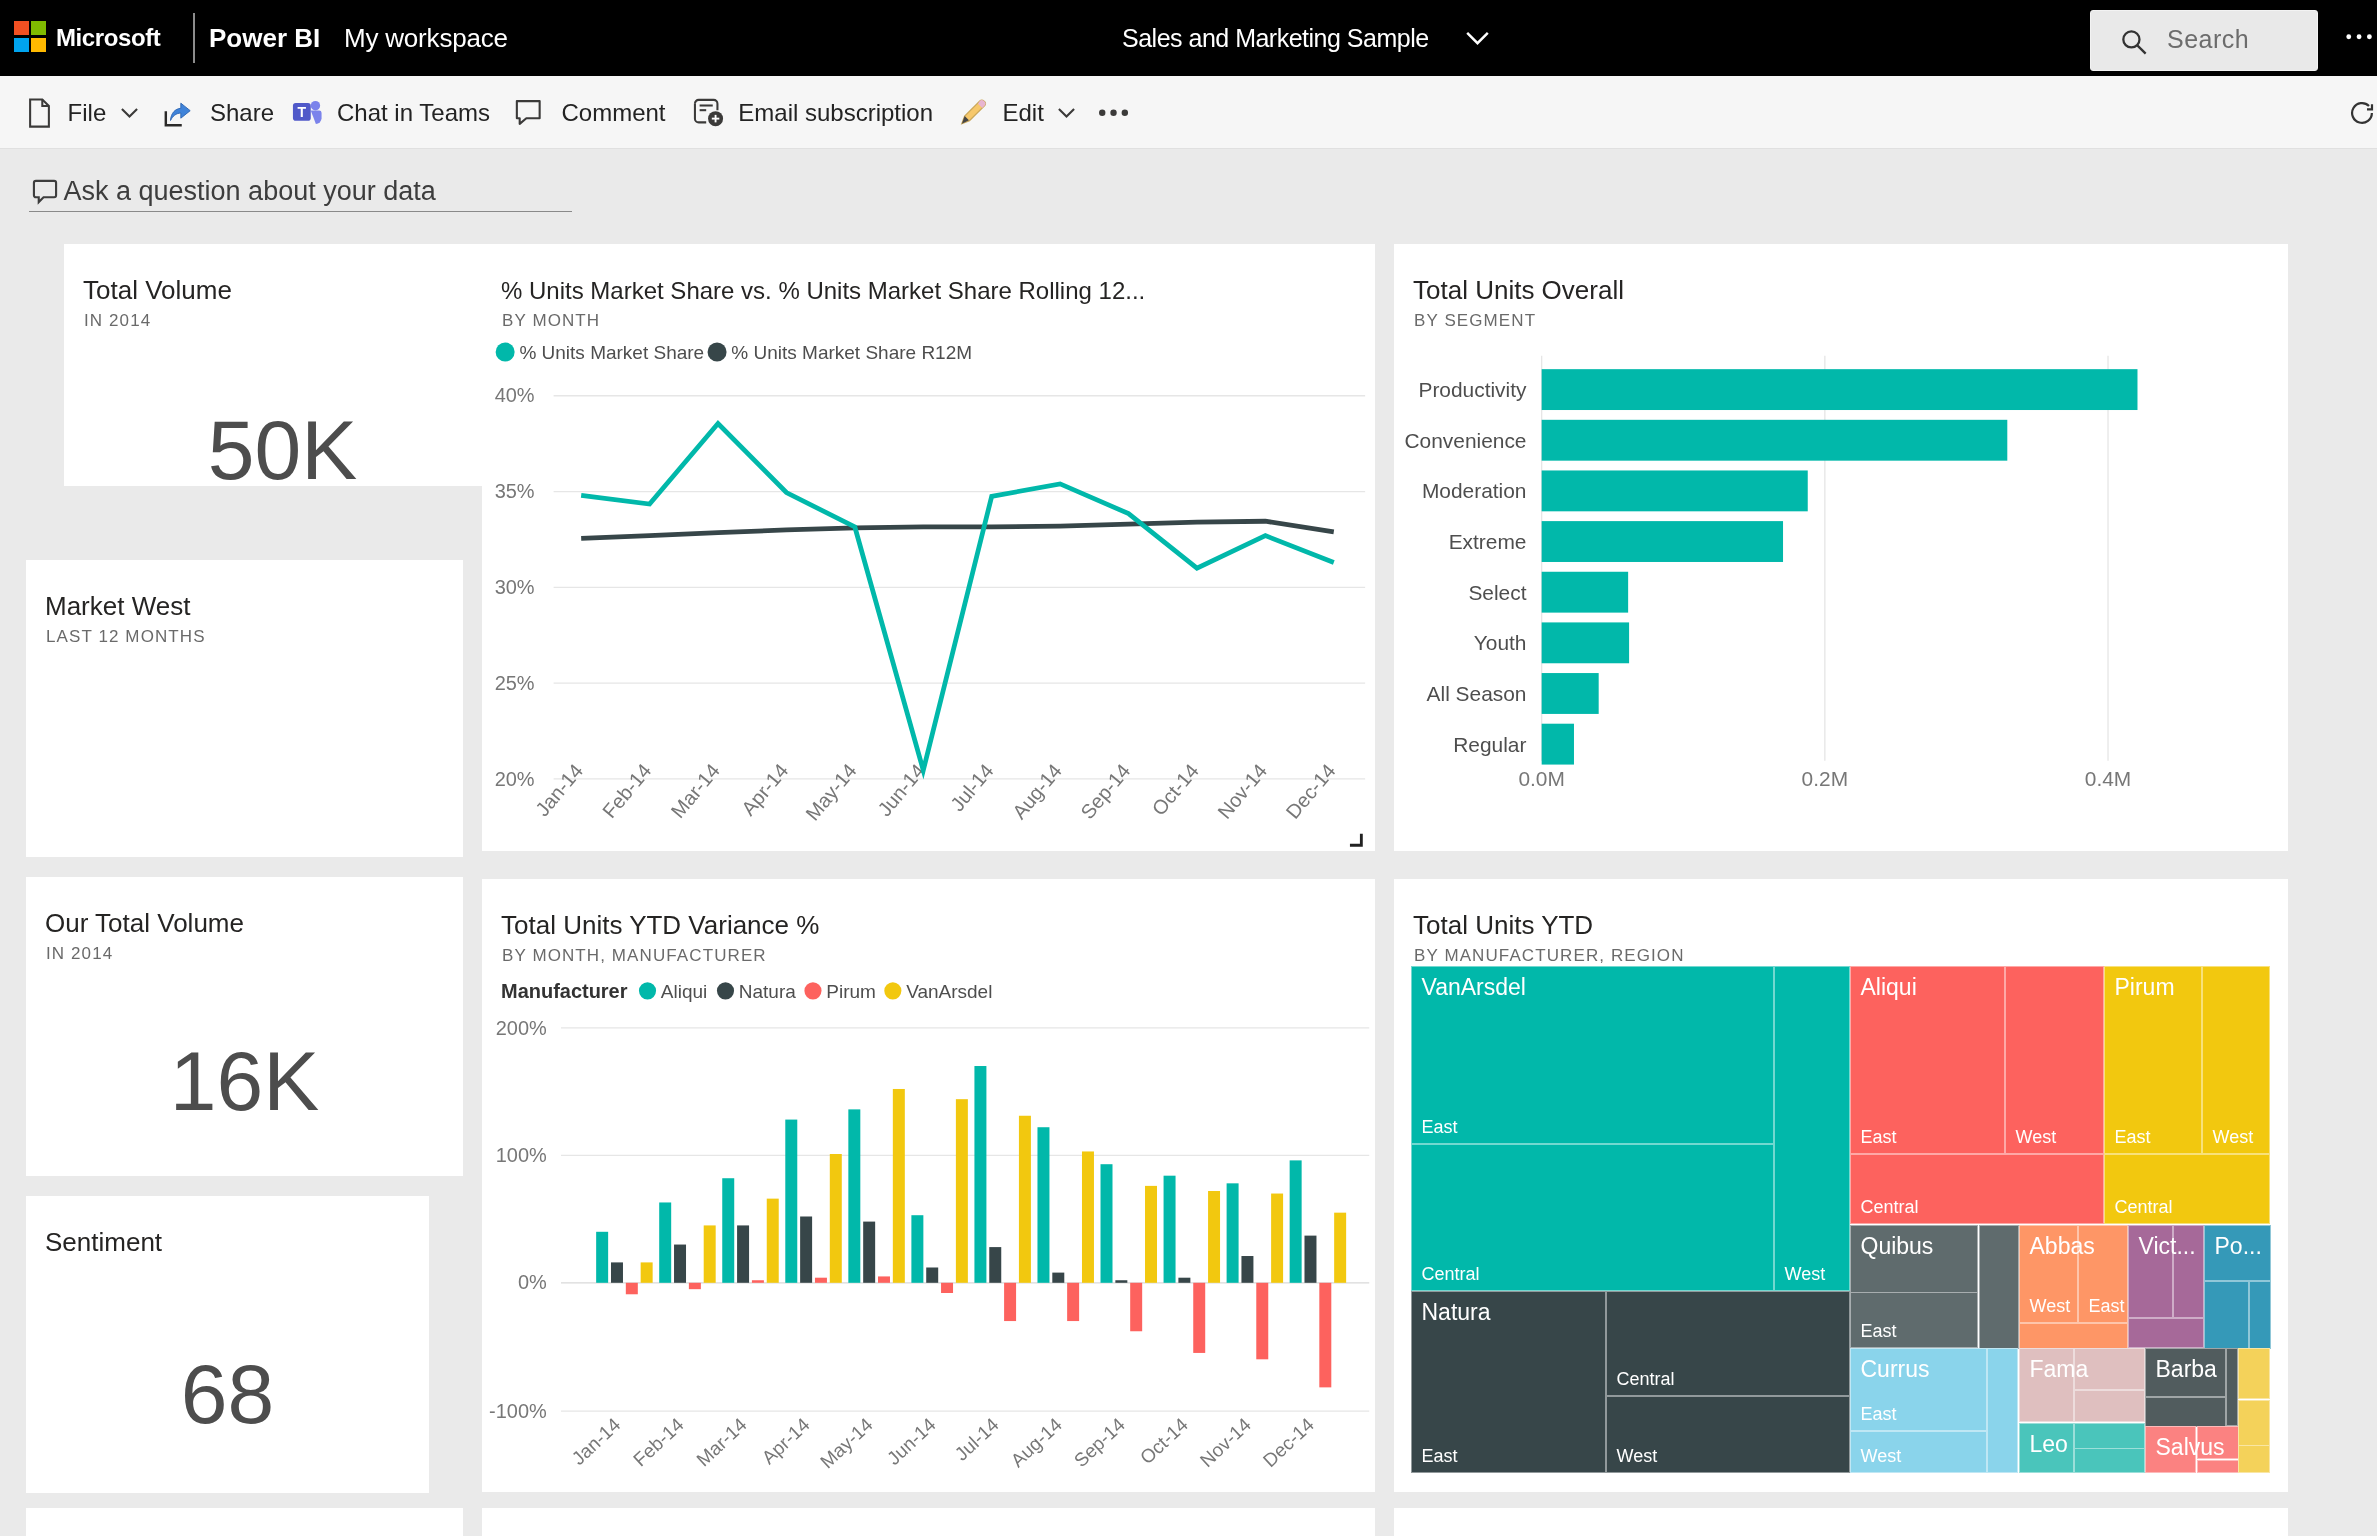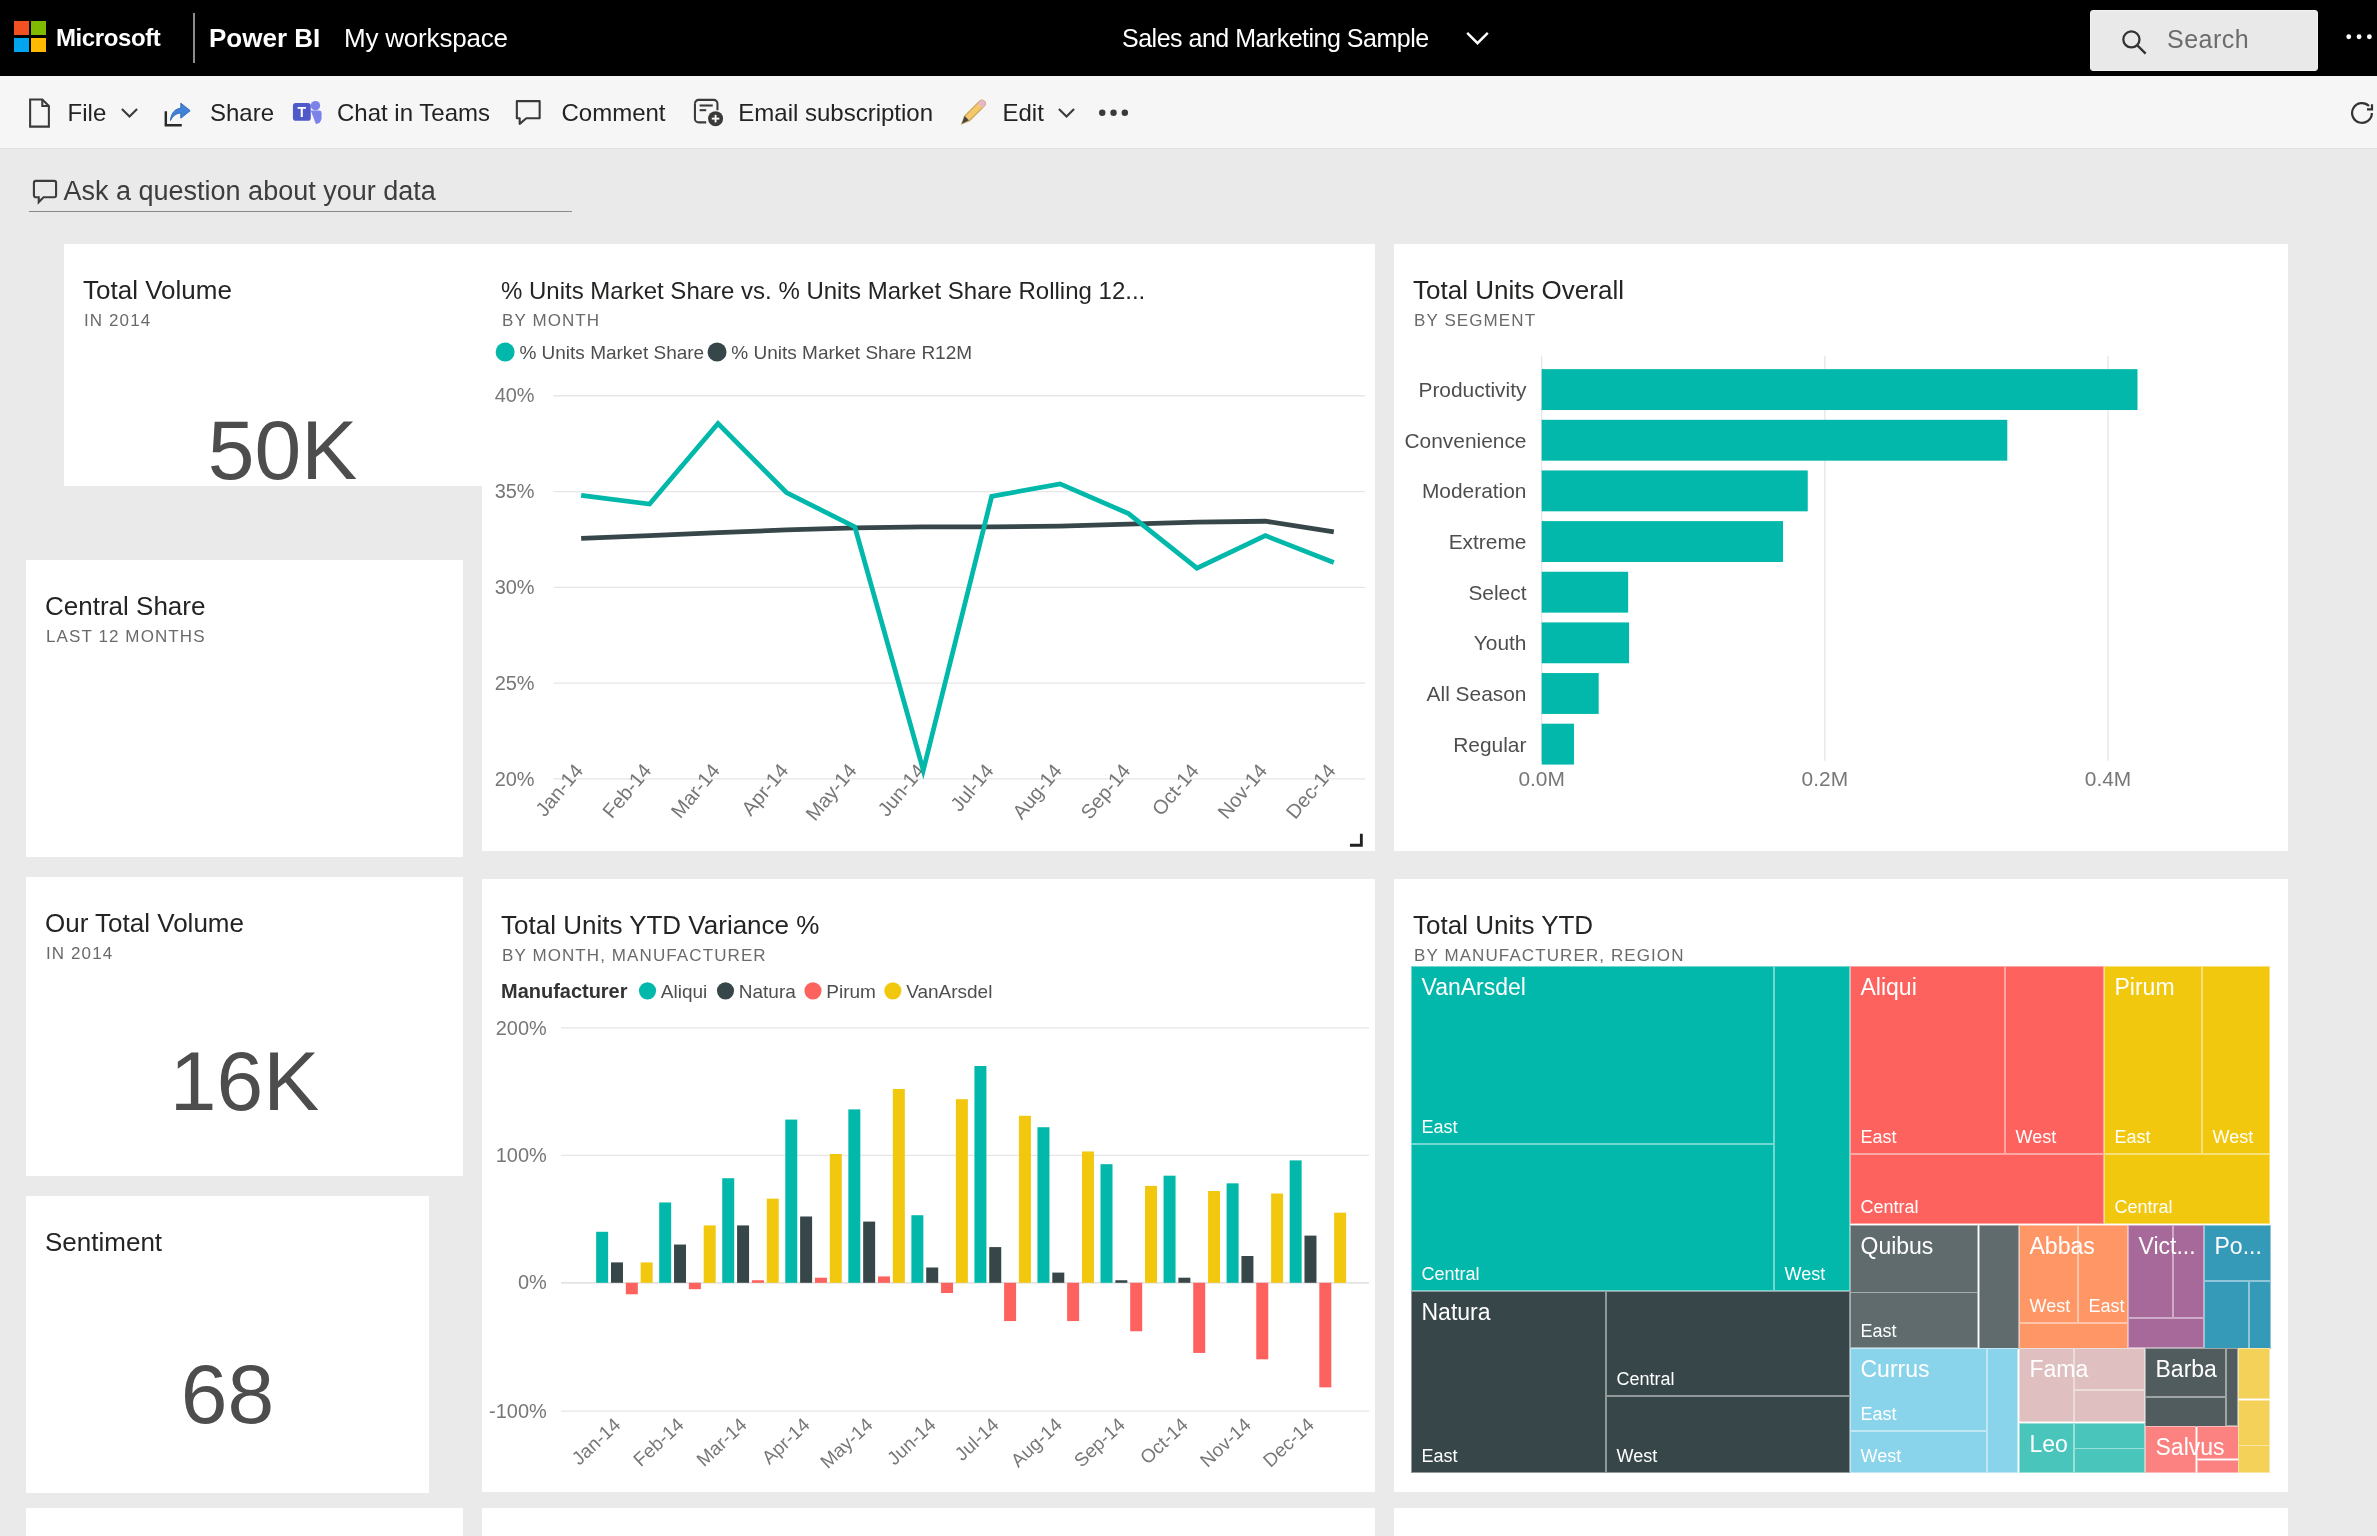--- a/index.html
+++ b/index.html
@@ -139,21 +139,21 @@
     </svg>
   <span style="position:absolute;left:35px;top:4.8px;font-size:27px;">Ask a question about your data</span>
 </div>
 
 <div class="tile" style="left:26px;top:244px;width:437px;height:242px;margin-left:38px;">
   <div class="ttl" style="top:31px">Total Volume</div>
   <div class="sub" style="top:67px">IN 2014</div>
   <div class="bignum" style="top:158px;font-size:84px;">50K</div>
 </div>
 <div class="tile" style="left:26px;top:560px;width:437px;height:297px;">
-  <div class="ttl" style="top:31px">Central Share</div>
+  <div class="ttl" style="top:31px">Market West</div>
   <div class="sub" style="top:67px">LAST 12 MONTHS</div>
 </div>
 <div class="tile" style="left:26px;top:877px;width:437px;height:299px;">
   <div class="ttl" style="top:31px">Our Total Volume</div>
   <div class="sub" style="top:67px">IN 2014</div>
   <div class="bignum" style="top:156px;font-size:84px;">16K</div>
 </div>
 <div class="tile" style="left:26px;top:1196px;width:403px;height:297px;">
   <div class="ttl" style="top:31px">Sentiment</div>
   <div class="bignum" style="top:150px;font-size:84px;">68</div>

